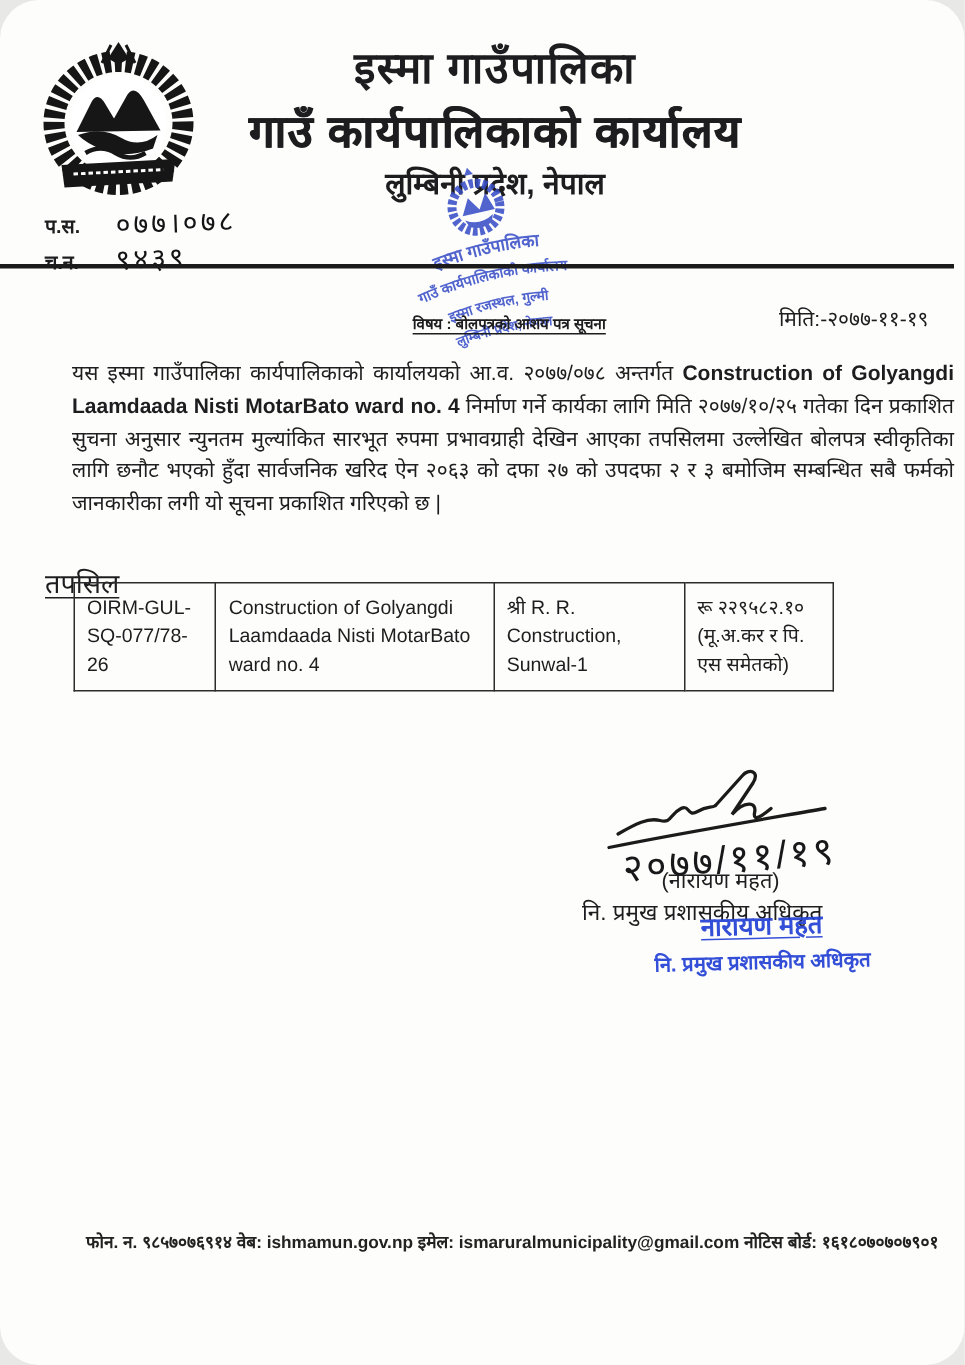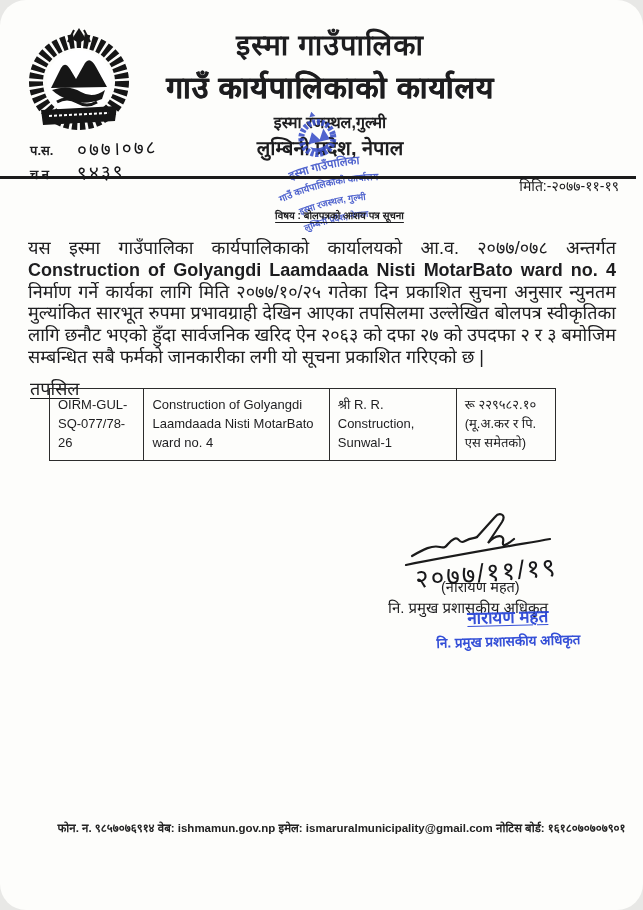--- a/index.html
+++ b/index.html
@@ -18,27 +18,27 @@
               text-shadow:0.6px 0 0 #1d1d1f; }
   .h-addr   { font-size:16px; font-weight:bold; margin-top:4px; }
   .h-prov   { font-size:20px; font-weight:bold; margin-top:1px; }
   
   .ref { position:absolute; left:30px; top:135px; font-size:13px; font-weight:bold; }
   .ref-row { display:flex; align-items:baseline; gap:24px; height:24px; }
   .handwrite { font-size:19px; font-weight:normal; letter-spacing:2px;
                transform:rotate(-2deg); display:inline-block; color:#141416; }
   
   .rule { position:absolute; left:0; top:176px; width:636px; border-top:3px solid #1b1b1b; }
-  .date-line { position:absolute; right:24px; top:176px; font-size:14px; }
+  .date-line { position:absolute; right:24px; top:202px; font-size:14px; }
   .subject { position:absolute; left:4px; top:208px; width:643px; text-align:center;
              font-size:10px; font-weight:bold;padding-left:28px; }
   .subject span { text-decoration:underline; text-underline-offset:3px; }
   
-  .body-text { position:absolute; left:28px; top:238px; width:588px;
-               font-size:18px; line-height:21.8px; text-align:justify; }
+  .body-text { position:absolute; left:48px; top:238px; width:588px;
+               font-size:14px; line-height:21.8px; text-align:justify; }
   .body-text .en { font-weight:bold; }
   .tapasil { position:absolute; left:30px; top:376px; font-size:18px; font-weight:normal;
              text-decoration:underline; text-underline-offset:3px; }
   
   .bid-table { position:absolute; left:49px; top:388px; width:507px;
                border-collapse:collapse; font-size:13px; }
   .bid-table th, .bid-table td { border:1.6px solid #2c2c2c; text-align:left;
                vertical-align:top; padding:6px 8px; font-weight:normal; }
   .bid-table th { height:36px; }
   .bid-table td { height:72px; line-height:19px; }
@@ -75,21 +75,20 @@
     <path d="M27 62 L37 42 Q41 35 46 43 L52 53 L61 37 Q66 30 72 41 L83 61 Z" fill="#161616"></path>
     <path d="M28 64 Q44 58 57 66 Q69 73 81 64 L78 73 Q60 80 45 74 Q34 70 28 64 Z" fill="#161616"></path>
     <path d="M33 76 Q43 70 53 76 Q63 82 73 76" fill="none" stroke="#161616" stroke-width="3"></path>
     <path d="M17 84 L93 80 L91 95 L19 99 Z" fill="#161616"></path>
     <line x1="25" y1="90" x2="85" y2="87" stroke="#ffffff" stroke-width="2" stroke-dasharray="3 2"></line>
   </svg>
 
   <div class="header-text">
     <div class="h-muni">इस्मा गाउँपालिका</div>
     <div class="h-office">गाउँ कार्यपालिकाको कार्यालय</div>
-    <div class="h-addr">इस्मा रजस्थल,गुल्मी</div>
     <div class="h-prov">लुम्बिनी प्रदेश, नेपाल</div>
   </div>
 
   <div class="ref">
     <div class="ref-row">
       <span>प.स.</span>
       <span class="handwrite">०७७।०७८</span>
     </div>
     <div class="ref-row">
       <span>च.न.</span>

